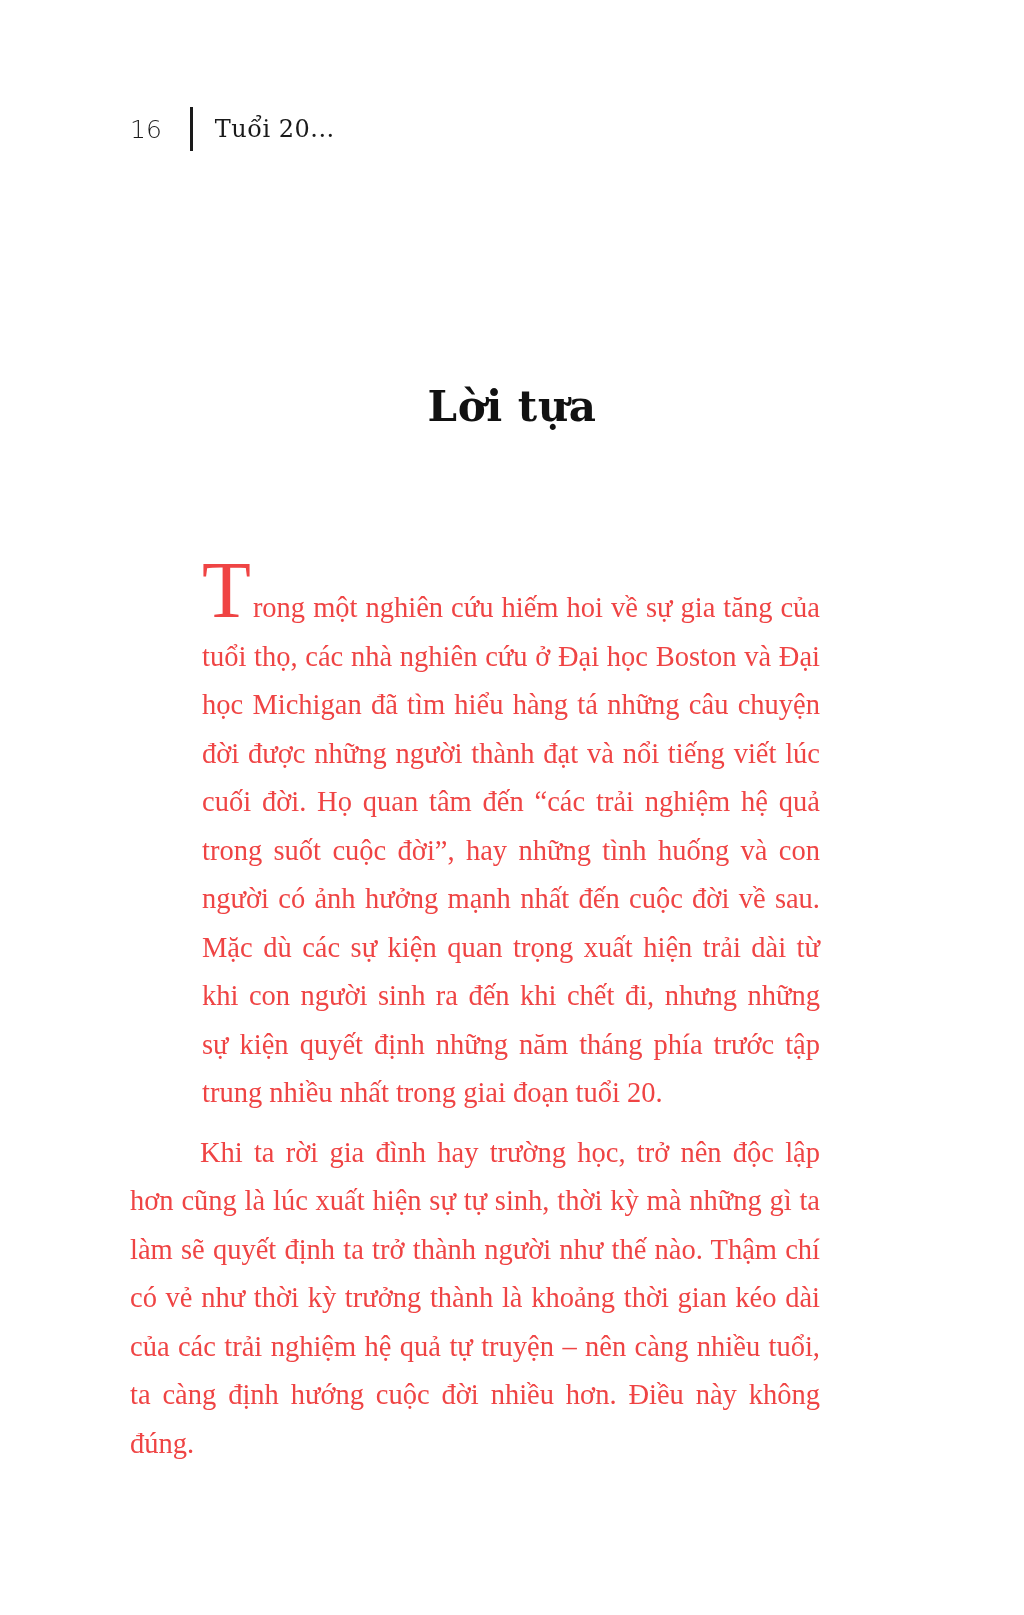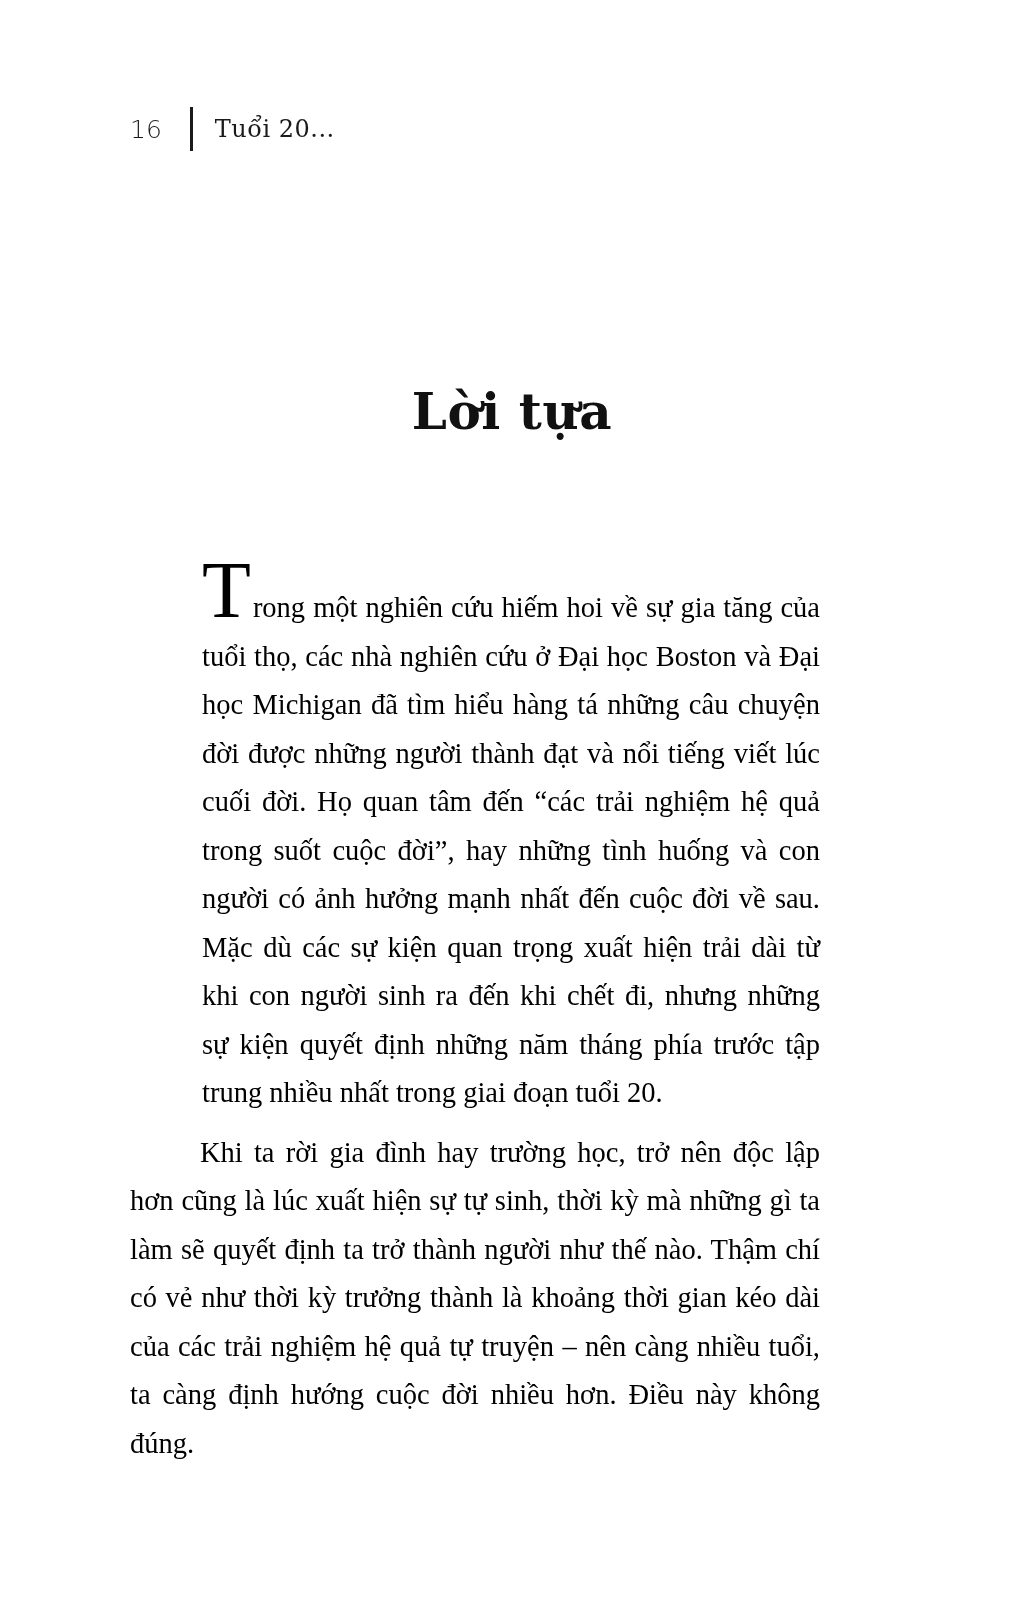--- a/index.html
+++ b/index.html
@@ -46,39 +46,39 @@
       text-align: right;
     }
     .chapter-title {
       position: absolute;
       left: 0;
       right: 0;
       top: 382px;
       text-align: center;
       font-family: "DejaVu Serif", serif;
       font-weight: bold;
-      font-size: 50px;
+      font-size: 42px;
       letter-spacing: 0.5px;
       color: #111111;
       margin: 0;
     }
     .body-text {
       position: absolute;
       left: 130px;
       width: 690px;
       top: 566px;
     }
     .para {
       margin: 0;
       font-family: "Liberation Serif", serif;
       font-size: 28.5px;
       line-height: 48.5px;
       text-align: justify;
       text-align-last: left;
-      color: #000000;
+      color: #ef4444;
     }
     .para + .para {
       margin-top: 11px;
       text-indent: 70px;
     }
     .para.first {
       text-indent: 0;
     }
     .drop-cap-wrap {
       padding-left: 72px;

